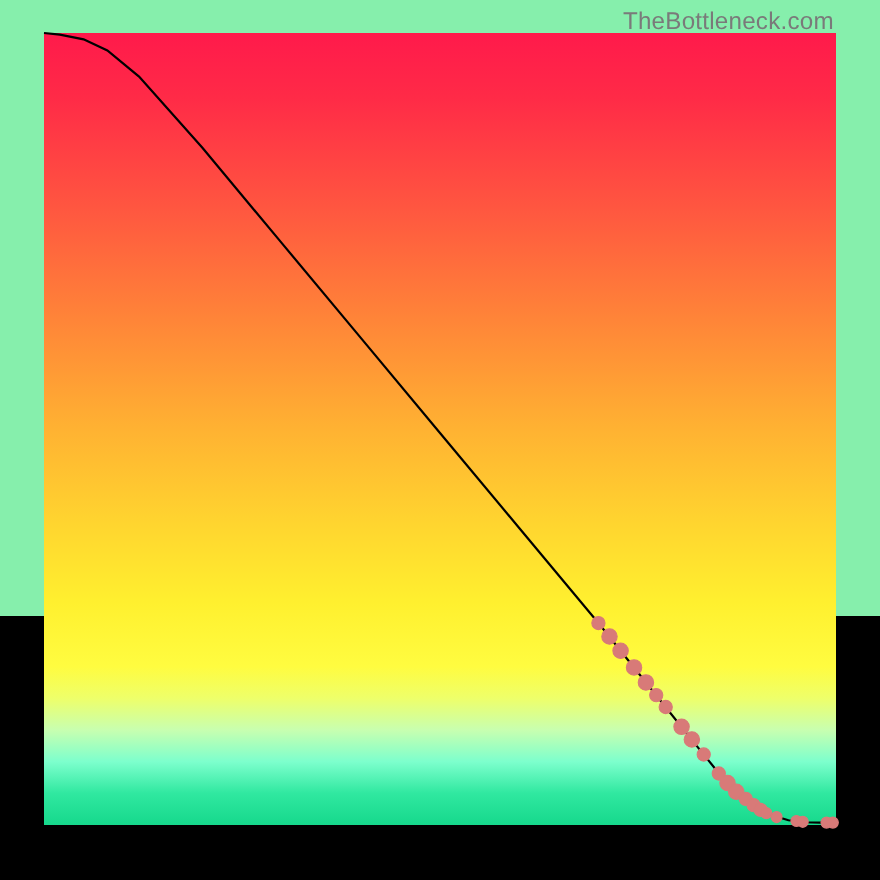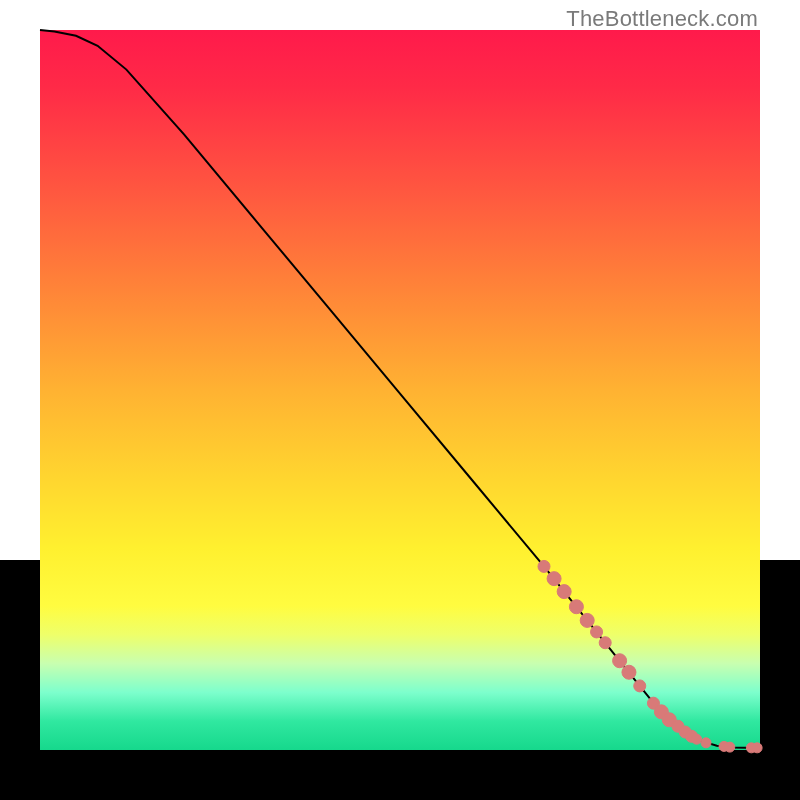--- a/index.html
+++ b/index.html
@@ -8,21 +8,21 @@
     width: 800px;
     height: 800px;
     background: #000;
     font-family: Arial, Helvetica, sans-serif;
     overflow: hidden;
   }
   .frame {
     position: relative;
     width: 800px;
     height: 560px;
-    background: #ffffff;
+    background: #86efac;
   }
   .plot-area {
     position: absolute;
     left: 40px;
     top: 30px;
     width: 720px;
     height: 720px;
     background: linear-gradient(to bottom,
       #ff1a4b 0%,
       #ff2a47 8%,

